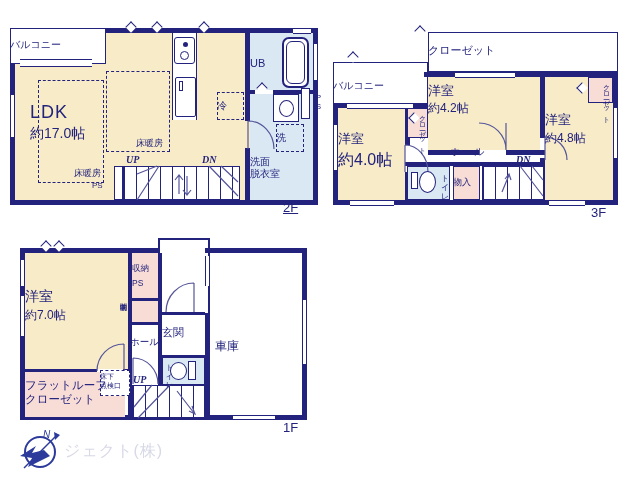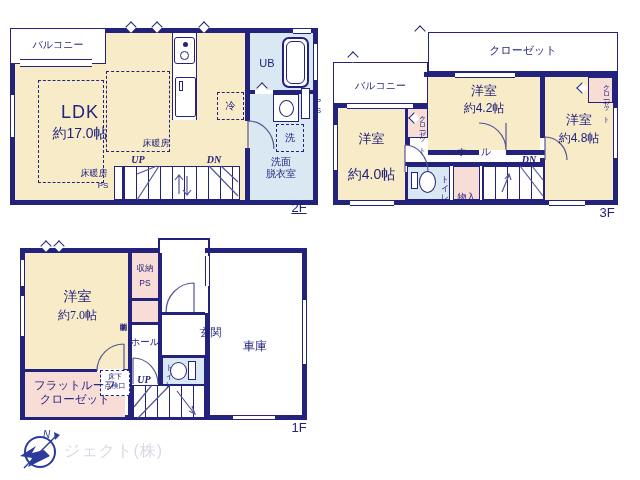--- a/index.html
+++ b/index.html
@@ -8,21 +8,21 @@
   .abs{position:absolute;}
   .room{position:absolute;}
   .cream{background:#f8ecc8;}
   .pink{background:#f8dcd6;}
   .blue{background:#d9e8f3;}
   .wall{position:absolute;background:#23237d;}
   .outline{position:absolute;border:5px solid #23237d;box-sizing:border-box;}
   .tb{position:absolute;border:1.5px solid #23237d;box-sizing:border-box;background:#fff;}
   .b1{border:1px solid #23237d;box-sizing:border-box;}
   .dash{position:absolute;border:1px dashed #23237d;box-sizing:border-box;}
-  .lbl{position:absolute;color:#23237d;text-align:center;line-height:1.12;white-space:nowrap;}
+  .lbl{position:absolute;color:#23237d;line-height:1.12;white-space:nowrap;}
   .winh{position:absolute;background:#fff;border-top:1px solid #23237d;border-bottom:1px solid #23237d;box-sizing:border-box;}
   .winv{position:absolute;background:#fff;border-left:1px solid #23237d;border-right:1px solid #23237d;box-sizing:border-box;}
   .vt{writing-mode:vertical-rl;text-orientation:upright;letter-spacing:0;}
   .it{font-style:italic;font-family:"Liberation Serif","DejaVu Serif",serif;font-weight:bold;}
   .stairs{position:absolute;background-color:#fff;
           background-image:repeating-linear-gradient(90deg,#23237d 0,#23237d 1px,transparent 1px,transparent 12px);
           border:1px solid #23237d;box-sizing:border-box;}
   .vent{position:absolute;width:8px;height:8px;border-left:1.5px solid #23237d;border-top:1.5px solid #23237d;
         transform:rotate(45deg);background:#fff;box-sizing:border-box;}
   .fix{position:absolute;background:#fff;border:1px solid #23237d;box-sizing:border-box;}
@@ -156,26 +156,26 @@
     <div class="vent" style="left:416px;top:27px;"></div>
 
     <div class="fix" style="left:411px;top:172px;width:7px;height:17px;"></div>
     <div class="fix" style="left:419px;top:171px;width:17px;height:22px;border-radius:50%;"></div>
 
     <div class="lbl" style="left:428px;top:84px;width:112px;font-size:13px;">洋室</div>
     <div class="lbl" style="left:428px;top:102px;width:112px;font-size:12px;">約4.2帖</div>
     <div class="lbl" style="left:545px;top:113px;width:68px;font-size:13px;">洋室</div>
     <div class="lbl" style="left:545px;top:132px;width:68px;font-size:12px;">約4.8帖</div>
     <div class="lbl" style="left:338px;top:132px;width:67px;font-size:13px;">洋室</div>
-    <div class="lbl" style="left:338px;top:151px;width:67px;font-size:14px;margin-top:16px;">約4.0帖</div>
+    <div class="lbl" style="left:338px;top:151px;width:67px;font-size:16px;">約4.0帖</div>
     <div class="lbl vt" style="left:409px;top:110px;width:18px;height:26px;font-size:7px;line-height:1.3;">クローゼット</div>
     <div class="lbl vt" style="left:591px;top:79px;width:20px;height:22px;font-size:7px;line-height:1.3;">クローゼット</div>
     <div class="lbl" style="left:450px;top:146px;width:50px;font-size:10px;letter-spacing:2px;">ホール</div>
     <div class="lbl vt" style="left:438px;top:169px;width:10px;height:29px;font-size:8px;">トイレ</div>
-    <div class="lbl" style="left:453px;top:192px;width:27px;font-size:9px;">物入</div>
+    <div class="lbl" style="left:453px;top:177px;width:27px;font-size:9px;">物入</div>
     <div class="lbl it" style="left:516px;top:154px;width:26px;font-size:10px;">DN</div>
     <div class="lbl" style="left:591px;top:206px;width:32px;font-size:13px;">3F</div>
   </div>
 
   <div>
     <div class="outline" style="left:20px;top:248px;width:190px;height:172px;"></div>
     <div class="tb" style="left:158px;top:238px;width:52px;height:77px;border-width:2px;"></div>
     <div class="room cream" style="left:25px;top:253px;width:105px;height:117px;"></div>
 
     <div class="wall" style="left:128px;top:253px;width:4px;height:167px;"></div>
@@ -220,25 +220,25 @@
     <div class="wall" style="left:205px;top:415px;width:102px;height:5px;"></div>
     <div class="winh" style="left:233px;top:415px;width:42px;height:5px;"></div>
 
     <div class="winv" style="left:20px;top:296px;width:5px;height:40px;"></div>
     <div class="winv" style="left:20px;top:260px;width:5px;height:26px;"></div>
     <div class="winv" style="left:205px;top:256px;width:5px;height:30px;"></div>
     <div class="vent" style="left:42px;top:242px;"></div>
     <div class="vent" style="left:55px;top:242px;"></div>
 
     <div class="lbl" style="left:25px;top:289px;width:105px;font-size:14px;">洋室</div>
-    <div class="lbl" style="left:25px;top:309px;width:105px;font-size:12px;font-family:Liberation Serif, serif;">約7.0帖</div>
+    <div class="lbl" style="left:25px;top:309px;width:105px;font-size:12px;">約7.0帖</div>
     <div class="lbl" style="left:132px;top:264px;width:26px;font-size:8.5px;">収納</div>
     <div class="lbl" style="left:132px;top:279px;width:26px;font-size:8.5px;">PS</div>
     <div class="lbl vt" style="left:115px;top:298px;width:12px;height:40px;font-size:7px;">玄関収納</div>
-    <div class="lbl" style="left:162px;top:326px;width:43px;font-size:11px;padding-left:27px;">玄関</div>
+    <div class="lbl" style="left:162px;top:326px;width:43px;font-size:11px;">玄関</div>
     <div class="lbl" style="left:215px;top:340px;width:80px;font-size:12px;">車庫</div>
     <div class="lbl" style="left:130px;top:337px;width:30px;font-size:9.5px;">ホール</div>
     <div class="lbl vt" style="left:163px;top:359px;width:10px;height:25px;font-size:7.5px;">トイレ</div>
     <div class="lbl it" style="left:133px;top:374px;width:22px;font-size:10px;">UP</div>
     <div class="lbl" style="left:25px;top:379px;width:100px;font-size:11.5px;">フラットルーフ</div>
     <div class="lbl" style="left:25px;top:393px;width:100px;font-size:11.5px;">クローゼット</div>
     <div class="lbl" style="left:283px;top:421px;width:32px;font-size:13px;">1F</div>
   </div>
 
   <div>

